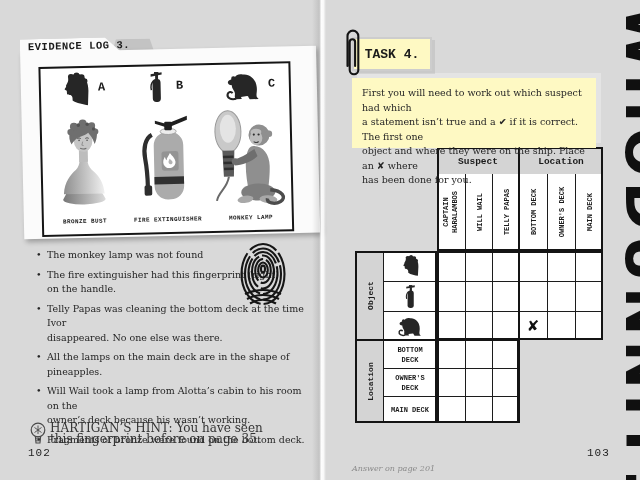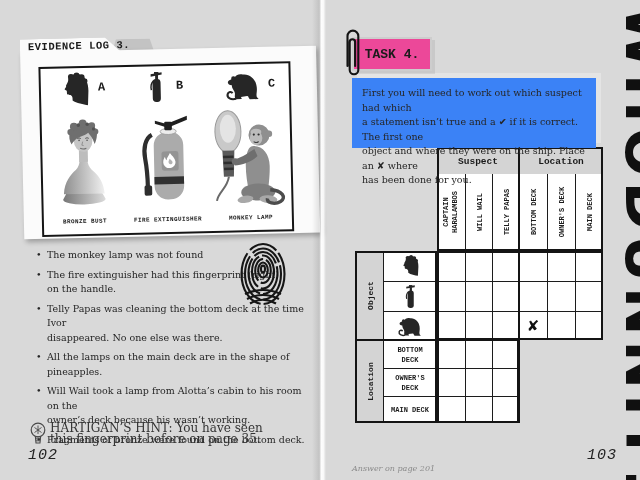--- a/index.html
+++ b/index.html
@@ -38,29 +38,29 @@
             font-size:6px; font-weight:bold; letter-spacing:0.4px; }
 
   
   .clues { position:absolute; left:36px; top:248px; width:280px; font-size:9.5px; line-height:14.5px; color:#262626; }
   .clue { position:relative; padding-left:11px; margin-bottom:5px; }
   .clue .dot { position:absolute; left:0; top:0; }
   .fingerprint { position:absolute; left:238px; top:242px; }
 
   .hint { position:absolute; left:50px; top:423px; font-size:12px; line-height:11px; color:#333; }
   .hint-icon { position:absolute; left:28px; top:421px; }
-  .pagenum { position:absolute; font-size:15px; letter-spacing:1px; color:#222;font-style:italic; }
-
-  
-  .taskbox { position:absolute; left:352px; top:37px; width:76px; height:30px; background:#ec4899;
+  .pagenum { position:absolute; font-size:11px; letter-spacing:1px; color:#222; }
+
+  
+  .taskbox { position:absolute; left:352px; top:37px; width:76px; height:30px; background:#fef9c3;
              border:2px solid #cdcdcd; box-shadow:3px 3px 0 rgba(0,0,0,0.07);
              display:flex; align-items:center; justify-content:center;
              font-size:13px; font-weight:bold; z-index:2; }
   .clip { position:absolute; left:342px; top:26px; z-index:3; }
-  .instruction { position:absolute; left:352px; top:78px; width:244px; height:70px; background:#3b82f6;
+  .instruction { position:absolute; left:352px; top:78px; width:244px; height:70px; background:#fef9c3;
              box-shadow:5px -5px 0 0 #e4e4e4; z-index:1; }
   .instruction-text { padding:8px 10px; font-size:9.5px; line-height:14.5px; color:#262626; }
 
   .answer-note { position:absolute; left:352px; top:452px; font-size:8px; font-style:italic; color:#8a8a8a;margin-top:12px; }
 
   .grid-wrap { position:absolute; left:355px; top:147px;text-align:right; }
 
   .gtxt { font-family:"Liberation Mono","DejaVu Sans Mono",monospace; font-weight:bold; fill:#1b1b1b; }
 </style>
 </head>

